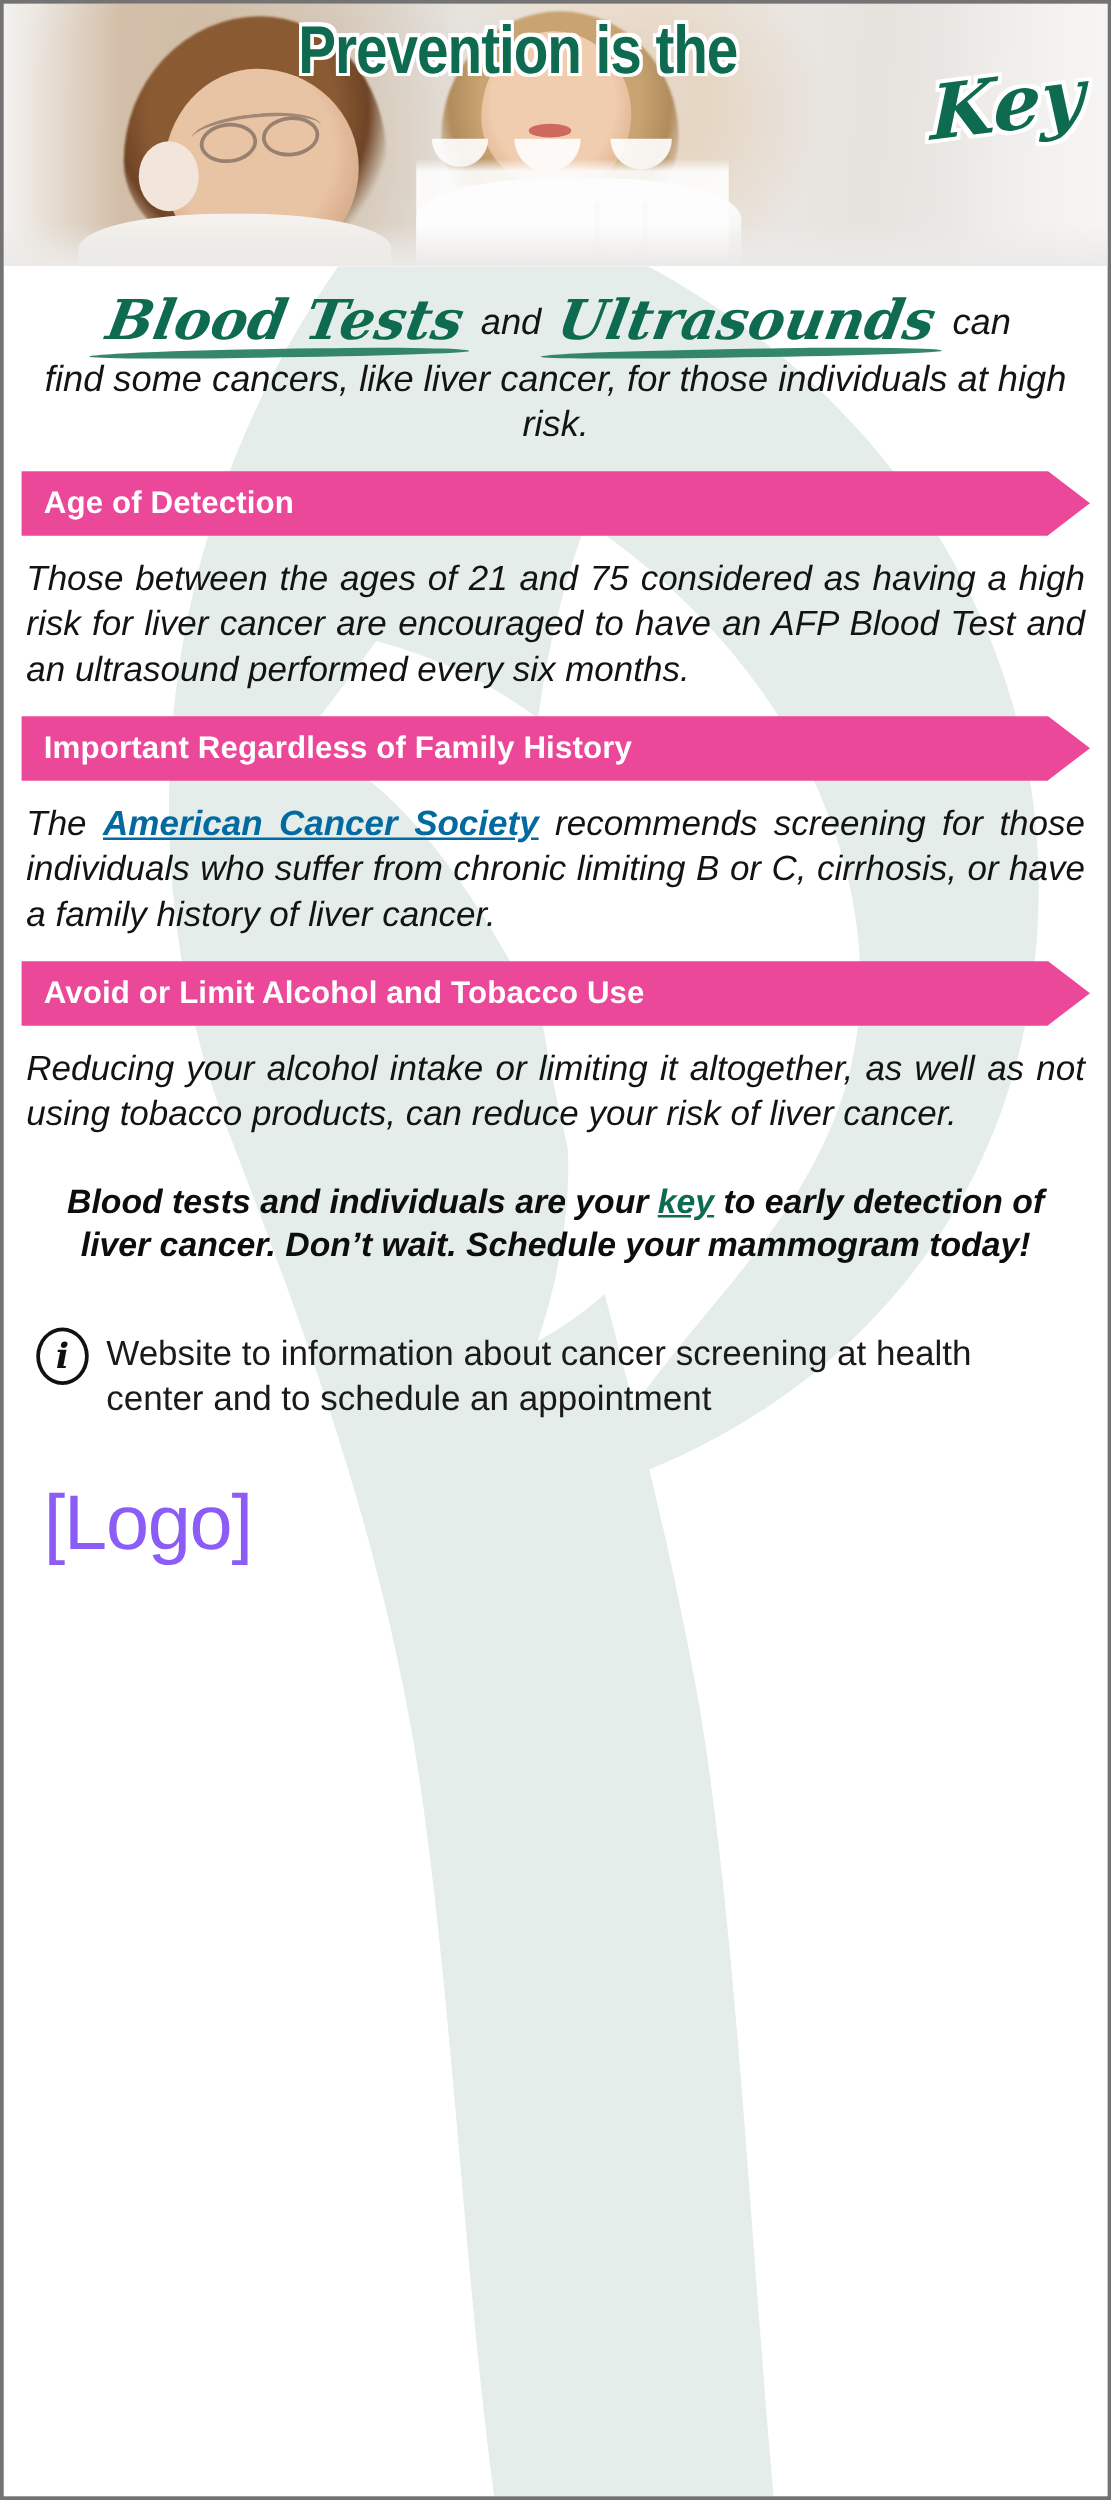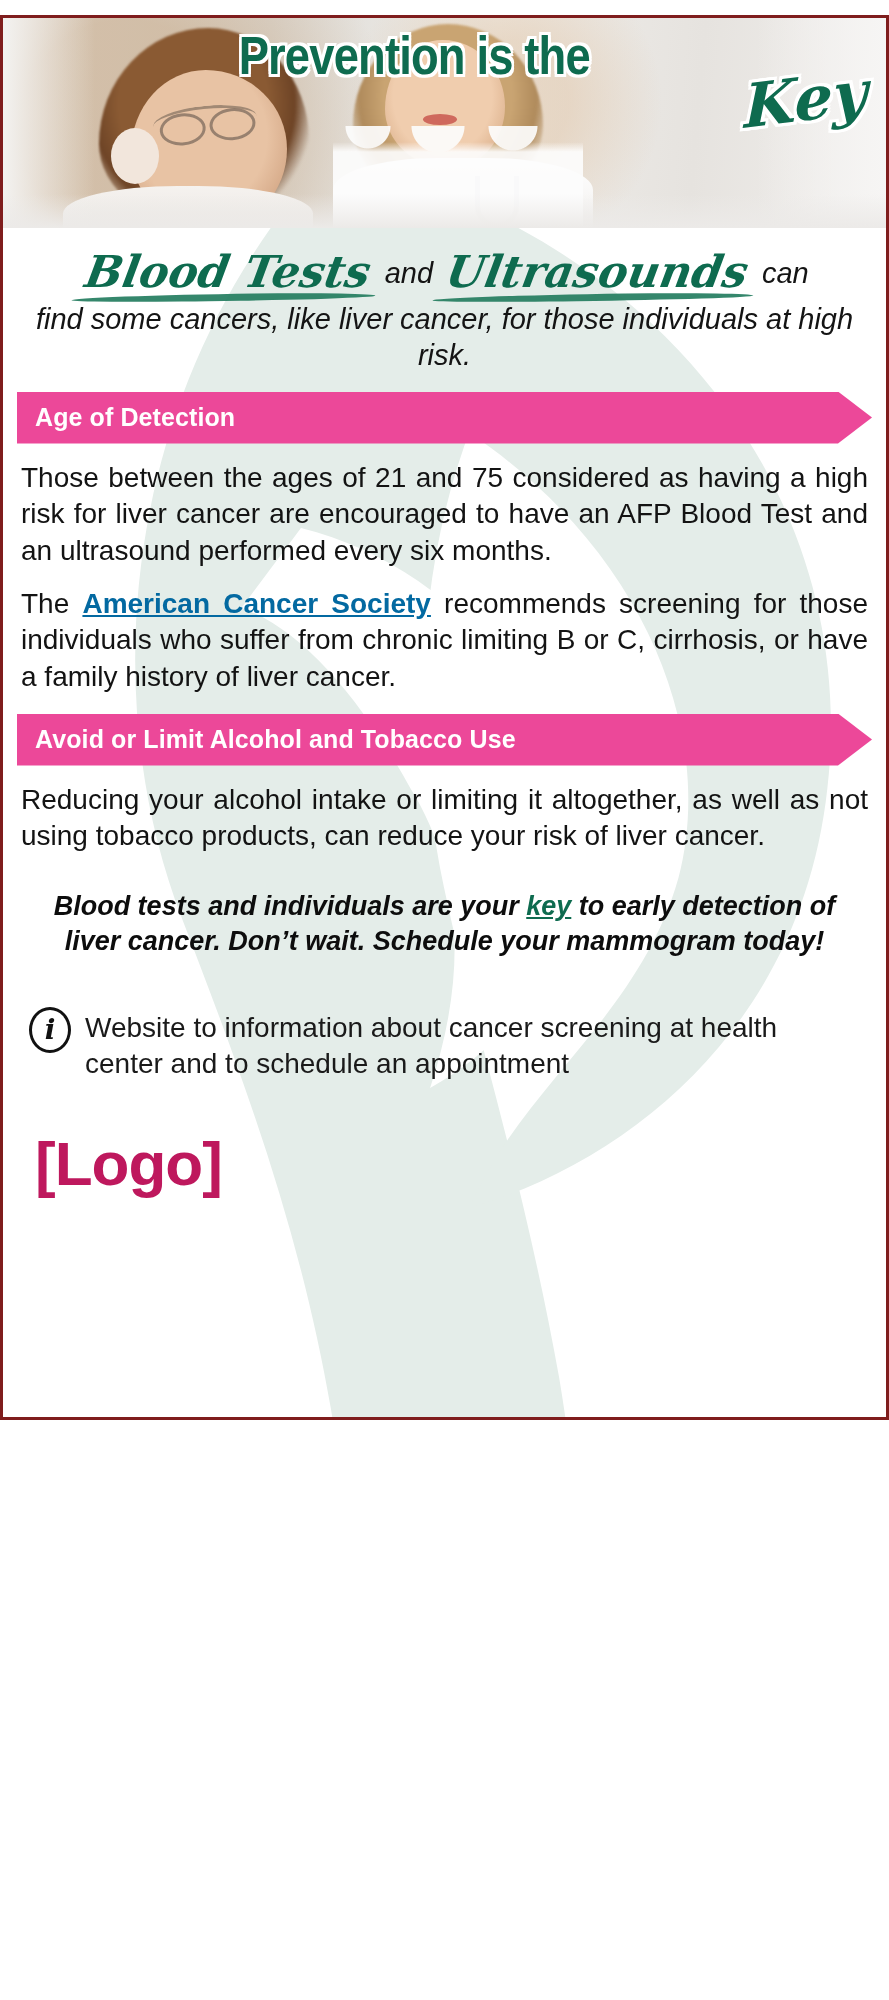--- a/index.html
+++ b/index.html
@@ -3,25 +3,24 @@
 <meta charset="utf-8">
 <style>
   * { margin:0; padding:0; box-sizing:border-box; }
   html, body {
     width:889px; height:2000px;
     background:#ffffff;
     font-family:"Liberation Sans", sans-serif;
   }
   #poster {
     position:relative;
-    width:889px; height:1405px;
+    width:889px; height:2000px;
     background:#ffffff;
-    border:3px solid #7f1d1d;
+    border:3px solid #737373;
     overflow:hidden;
-    margin-top:15px;
   }
 
   
   .header {
     position:relative;
     width:100%; height:210px;
     overflow:hidden;
     background:linear-gradient(100deg,#efeeec 0%,#e9e7e4 22%,#f3f1ee 46%,#eceae7 70%,#f2f0ee 100%);
   }
   .hdr-photo { position:absolute; inset:0; }
@@ -187,21 +186,21 @@
     margin:18px 0 0 0;
     display:flex; align-items:center;
     padding-left:18px;
     clip-path:polygon(0 0, calc(100% - 34px) 0, 100% 50%, calc(100% - 34px) 100%, 0 100%);
   }
   .banner-text {
     color:#ffffff; font-weight:bold; font-size:25px;
     letter-spacing:.1px;
   }
   .para {
-    font-size:28px; line-height:1.31;
+    font-style:italic; font-size:28px; line-height:1.31;
     color:#131313; text-align:justify;
     padding:16px 4px 0 4px;
   }
   a.link-blue {
     color:#0369a1; font-weight:bold; text-decoration:underline;
   }
   a.link-green {
     color:#0E6B4F; font-weight:bold; text-decoration:underline;
   }
 
@@ -225,21 +224,21 @@
     font-family:"DejaVu Serif", serif;
     font-style:italic; font-weight:bold; font-size:28px; color:#111;
     line-height:1;
   }
   .footer-text {
     font-size:28px; line-height:1.28; color:#1a1a1a;
     padding-top:3px;
   }
   .logo {
     margin-top:46px; padding-left:18px;
-    font-size:62px; font-weight:bold; color:#be185d;
+    font-size:62px; font-weight:normal; color:#8b5cf6;
     letter-spacing:-1px;
   }
 </style>
 </head>
 <body>
 
 <div id="poster">
 
   <div class="header">
     <div class="hdr-photo">
@@ -281,20 +280,23 @@
         <span class="script"><span>Ultrasounds</span><span class="ul"></span></span>
         <span>can</span>
         <span class="intro-rest">find some cancers, like liver cancer, for those individuals at high risk.</span>
       </div>
 
       <div class="banner">
         <span class="banner-text">Age of Detection</span>
       </div>
       <div class="para">Those between the ages of 21 and 75 considered as having a high risk for liver cancer are encouraged to have an AFP Blood Test and an ultrasound performed every six months.</div>
 
+      <div class="banner">
+        <span class="banner-text">Important Regardless of Family History</span>
+      </div>
       <div class="para"><span>The </span><a class="link-blue" href="#">American Cancer Society</a><span> recommends screening for those individuals who suffer from chronic limiting B or C, cirrhosis, or have a family history of liver cancer.</span></div>
 
 
       <div class="banner">
         <span class="banner-text">Avoid or Limit Alcohol and Tobacco Use</span>
       </div>
       <div class="para">Reducing your alcohol intake or limiting it altogether, as well as not using tobacco products, can reduce your risk of liver cancer.</div>
 
       <div class="cta"><span>Blood tests and individuals are your </span><a class="link-green" href="#">key</a><span> to early detection of liver cancer. Don’t wait. Schedule your mammogram today!</span></div>
 

